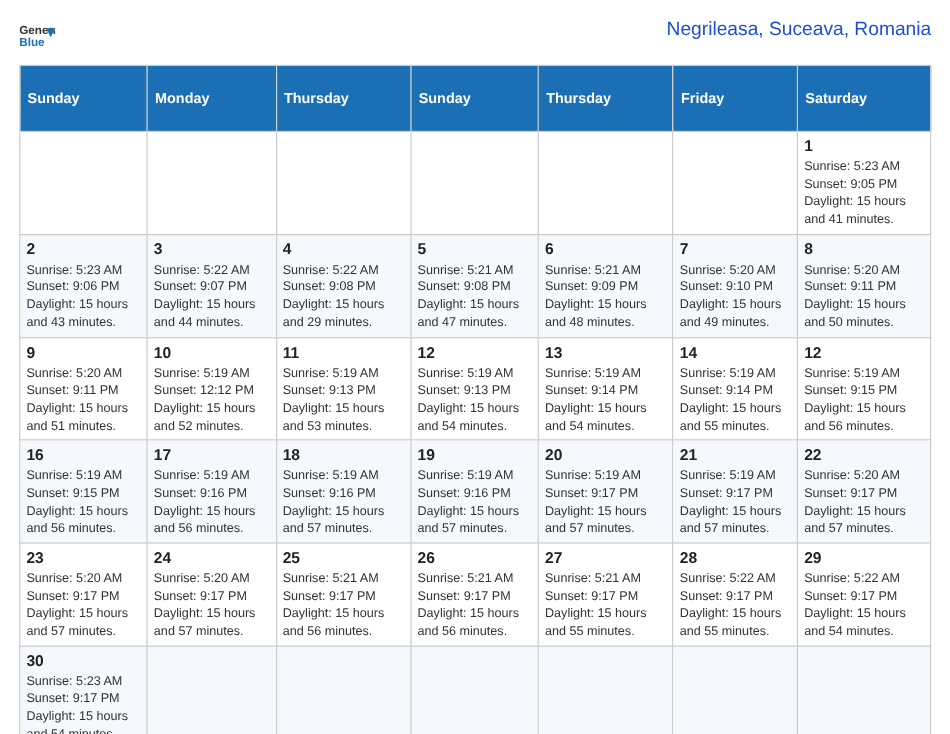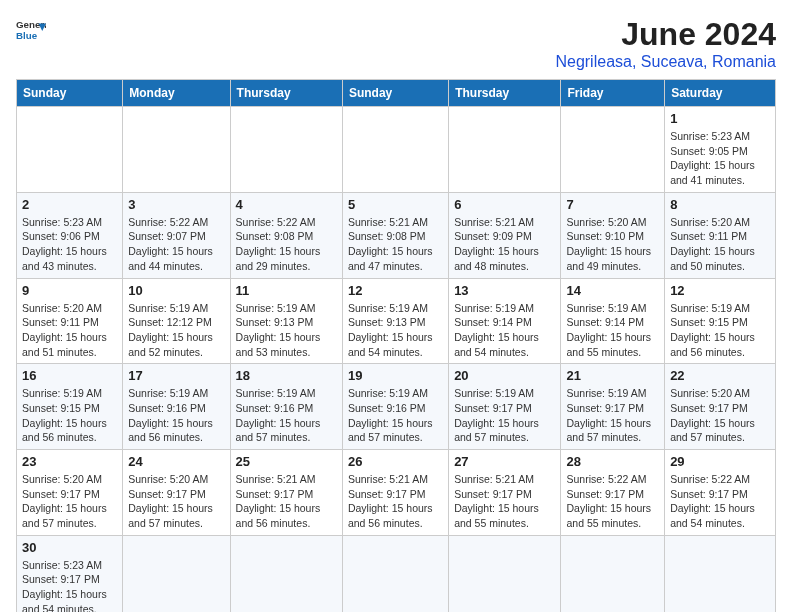--- a/index.html
+++ b/index.html
@@ -39,21 +39,21 @@
     }
     table {
       width: 100%;
       border-collapse: collapse;
       font-size: 11px;
     }
     thead tr th {
       background-color: #1a6fb5;
       color: #fff;
       text-align: left;
-      padding: 6px 6px;
+      padding: 20px 6px;
       font-size: 12px;
       font-weight: bold;
       border: 1px solid #ccc;
     }
     tbody tr td {
       border: 1px solid #ccc;
       vertical-align: top;
       padding: 4px 5px;
       background: #fff;
       min-height: 70px;
@@ -88,21 +88,20 @@
 
 <div class="header-section">
   <div class="logo">
     <svg class="logo-icon" viewBox="0 0 40 40">
       <text x="0" y="16" font-size="13" font-weight="bold" fill="#333">General</text>
       <text x="0" y="30" font-size="13" font-weight="bold" fill="#1a6fb5">Blue</text>
       <polygon points="30,10 40,10 35,20" fill="#1a6fb5"></polygon>
     </svg>
   </div>
   <div class="title-section">
-    <div class="main-title">June 2024</div>
     <div class="subtitle">Negrileasa, Suceava, Romania</div>
   </div>
 </div>
 
 <table>
   <thead>
     <tr id="weekday-header">
     <th>Sunday</th>
         <th>Monday</th>
         <th>Thursday</th>

